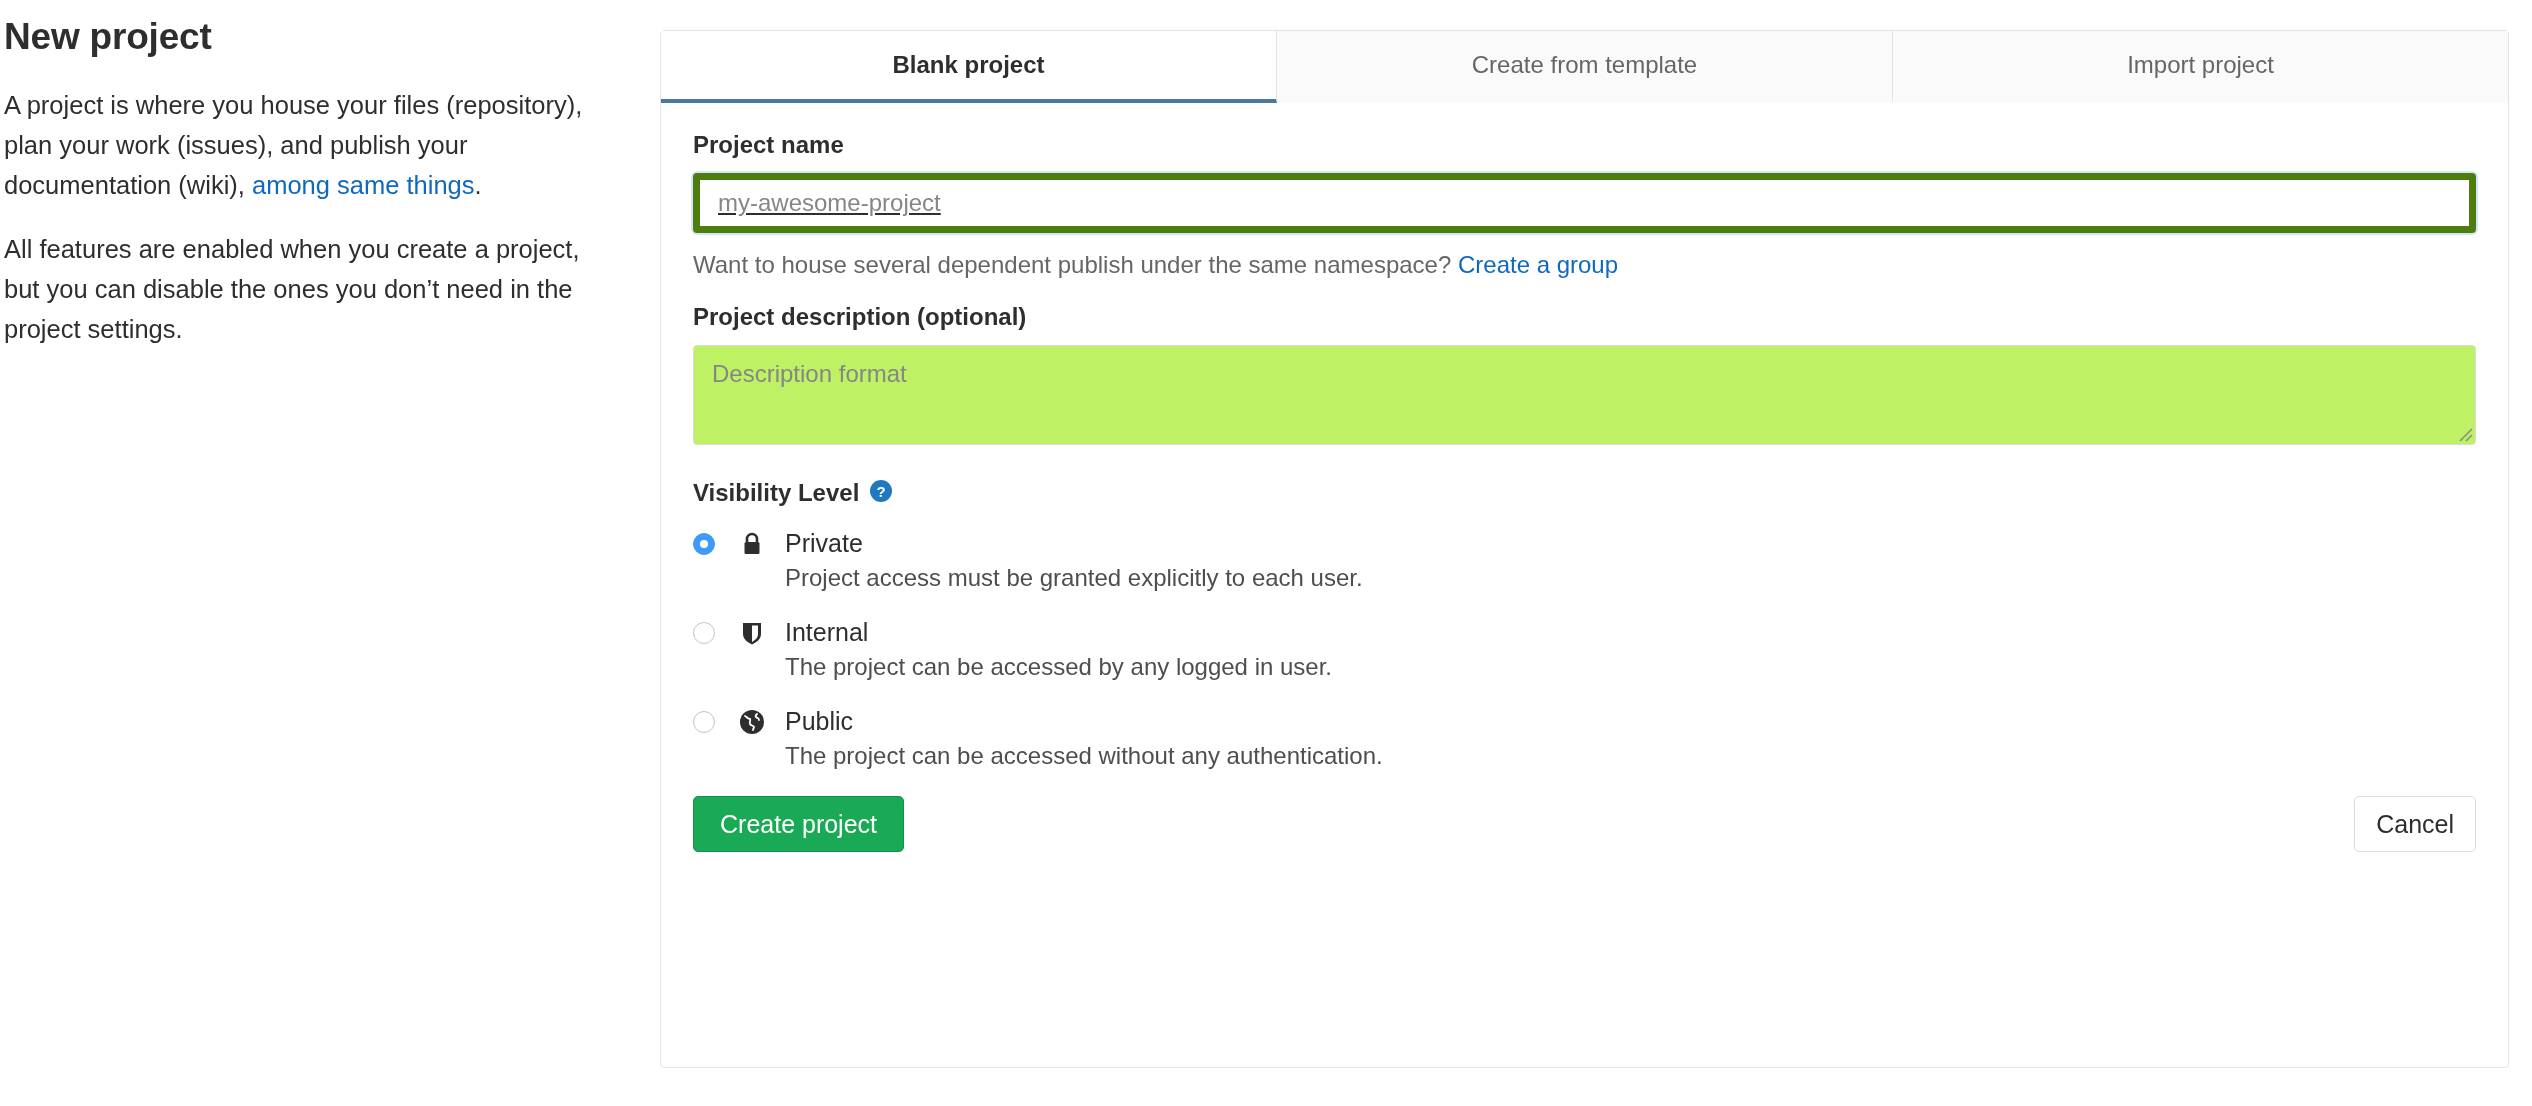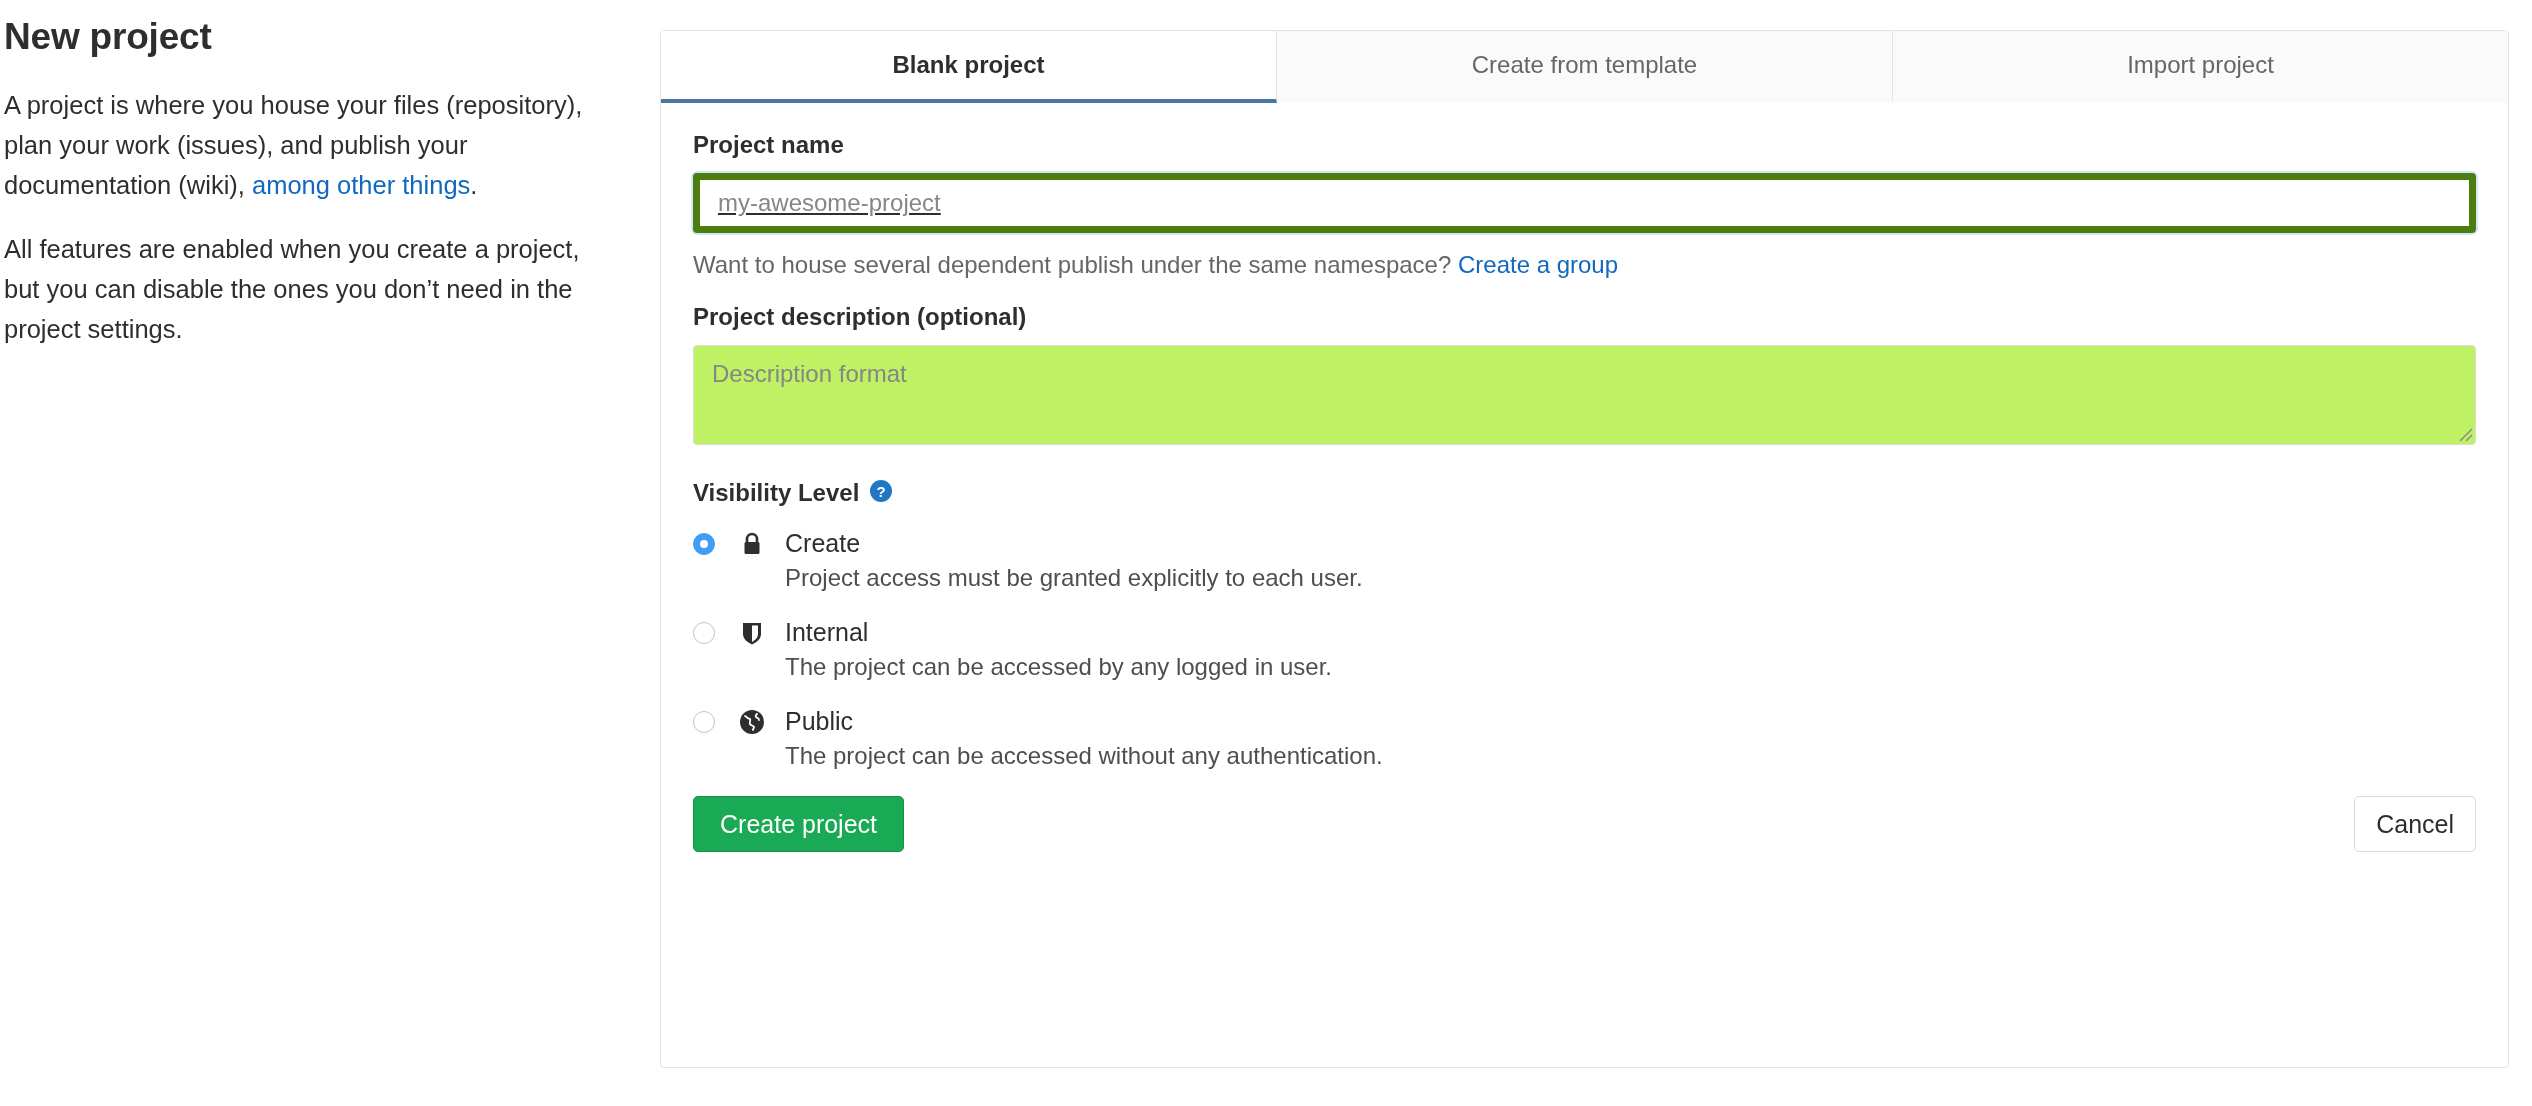--- a/index.html
+++ b/index.html
@@ -240,21 +240,21 @@
     cursor: pointer;
   }
 </style>
 </head>
 <body>
 
 <div class="page">
 
   <div class="intro">
     <h1>New project</h1>
-    <p><span>A project is where you house your files (repository), plan your work (issues), and publish your documentation (wiki), </span><a href="#">among other things</a><span>.</span></p>
+    <p><span>A project is where you house your files (repository), plan your work (issues), and publish your documentation (wiki), </span><a href="#">among same things</a><span>.</span></p>
     <p>All features are enabled when you create a project, but you can disable the ones you don’t need in the project settings.</p>
   </div>
 
   <div class="panel">
 
     <div class="tabs">
       <div class="tab active">Blank project</div>
       <div class="tab">Create from template</div>
       <div class="tab">Import project</div>
     </div>
@@ -298,21 +298,21 @@
 
         <div class="vis-item">
           <div class="vis-head">
             <span class="radio checked"></span>
             <span class="vis-icon">
               <svg width="24" height="26" viewBox="0 0 24 26" xmlns="http://www.w3.org/2000/svg">
                 <path d="M7 11 V8 a5 5 0 0 1 10 0 v3" stroke="#2e2e2e" stroke-width="2.6" fill="none"></path>
                 <rect x="4.5" y="11" width="15" height="12" rx="1.5" fill="#2e2e2e"></rect>
               </svg>
             </span>
-            <span class="vis-name">Create</span>
+            <span class="vis-name">Private</span>
           </div>
           <div class="vis-desc">Project access must be granted explicitly to each user.</div>
         </div>
 
         <div class="vis-item">
           <div class="vis-head">
             <span class="radio"></span>
             <span class="vis-icon">
               <svg width="22" height="26" viewBox="0 0 22 26" xmlns="http://www.w3.org/2000/svg">
                 <path d="M2 3 h18 v11 c0 6 -6 9 -9 10.5 C8 23 2 20 2 14 Z" fill="#2e2e2e"></path>

